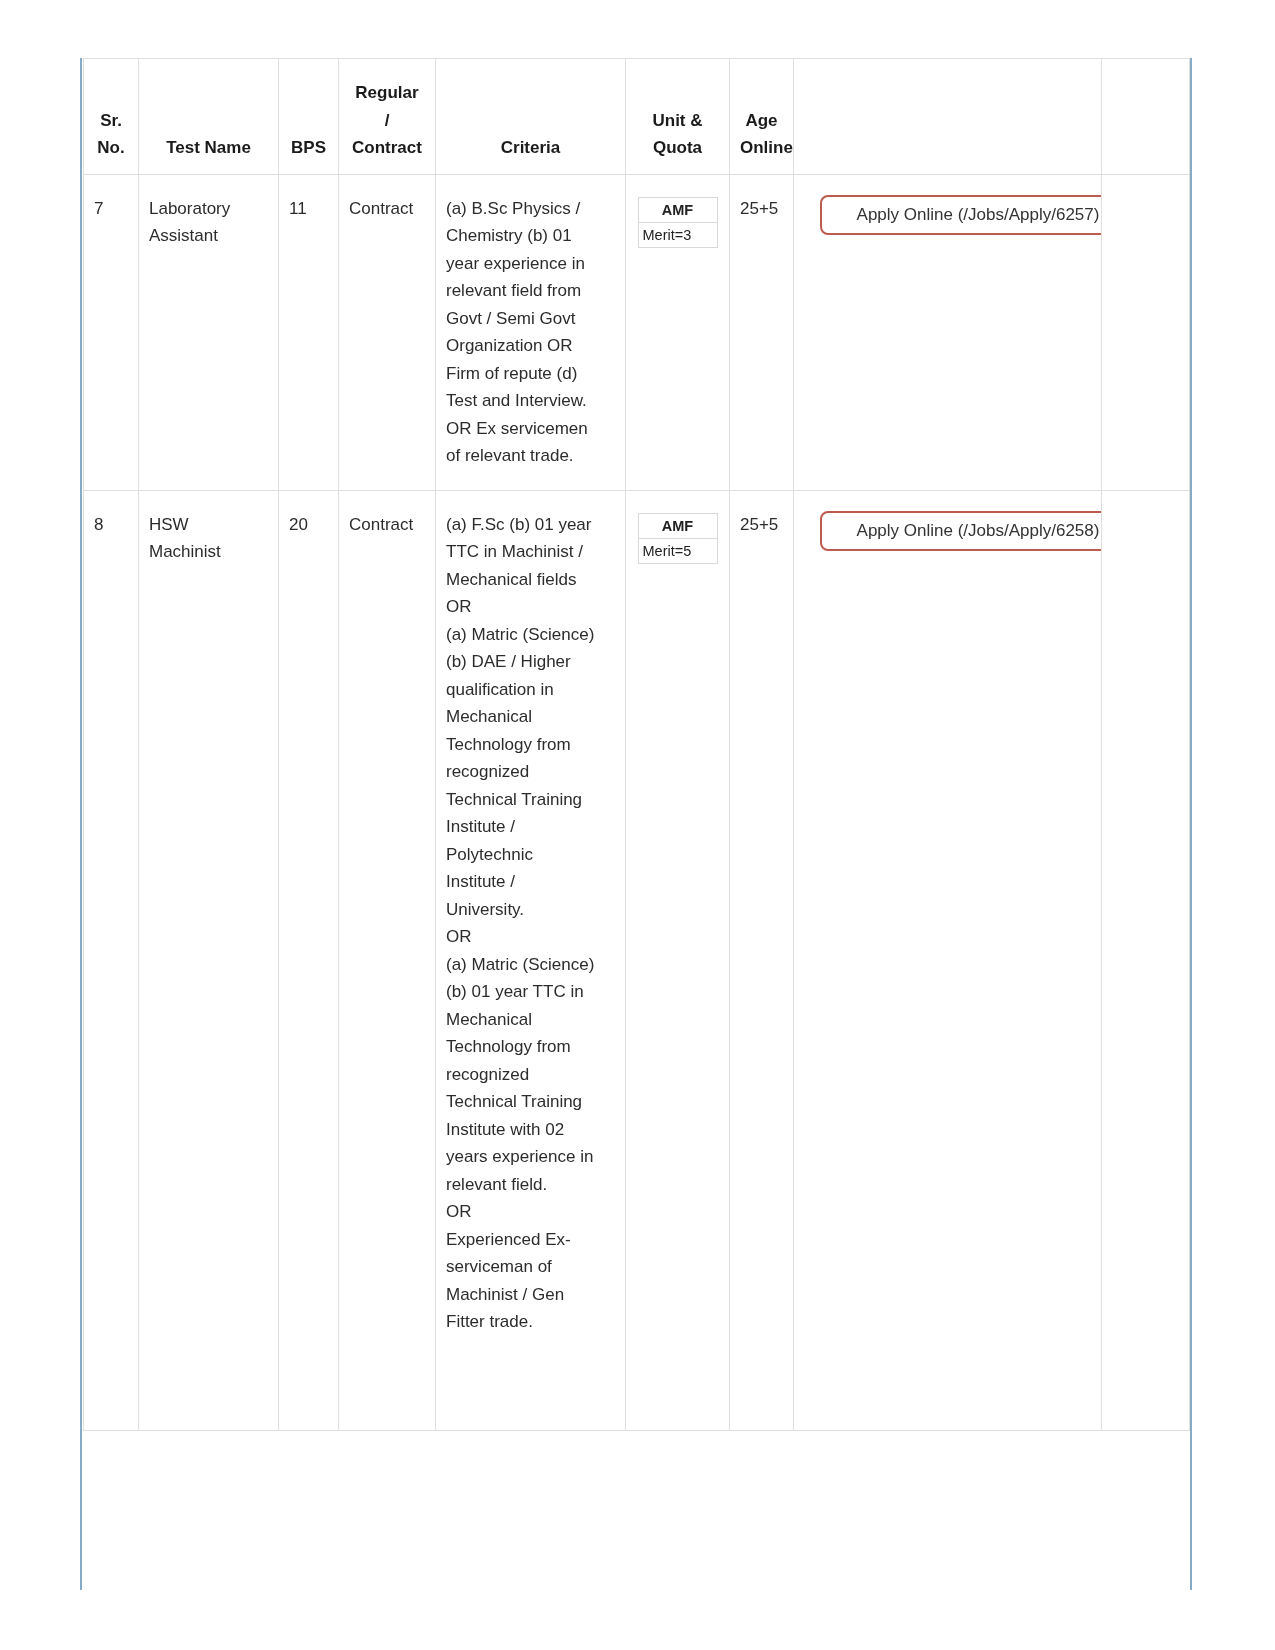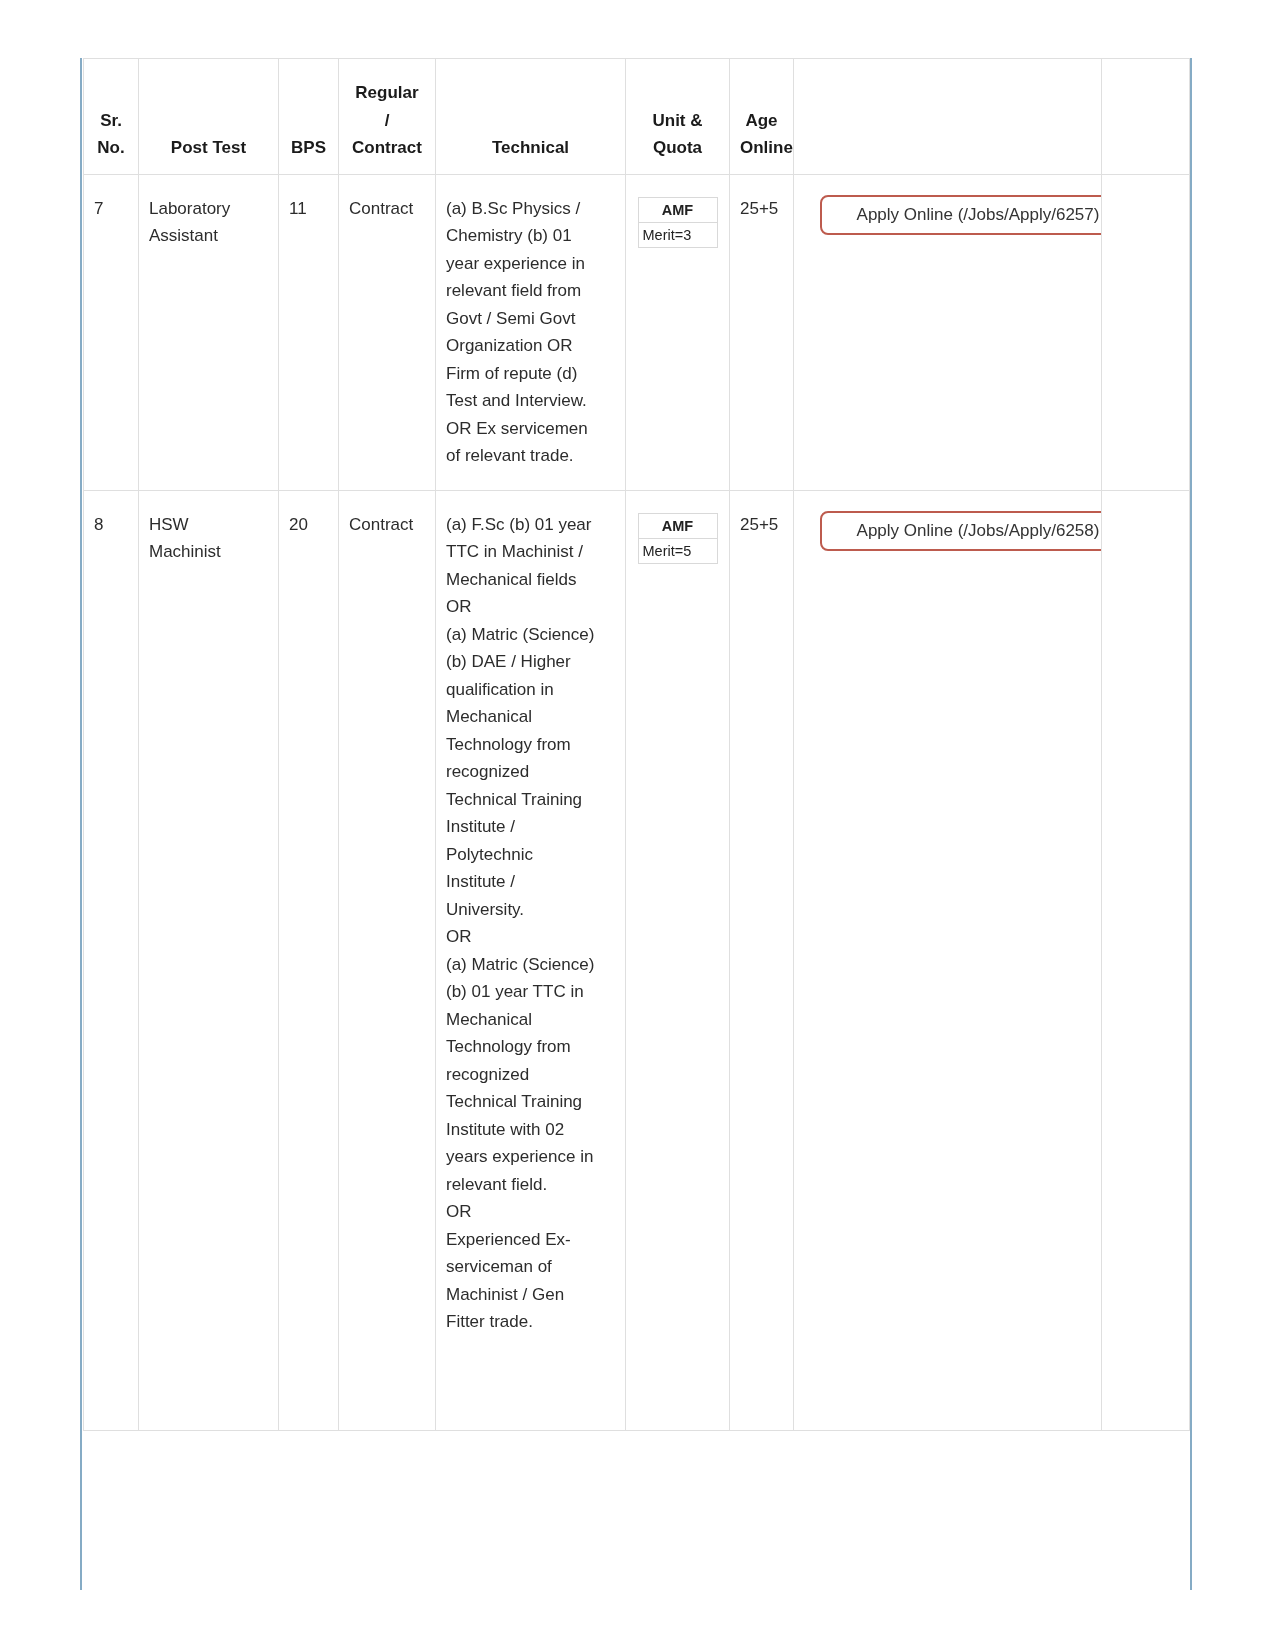--- a/index.html
+++ b/index.html
@@ -79,26 +79,26 @@
         <col style="width:190px">
         <col style="width:104px">
       <col style="width:64px">
         <col style="width:308px">
         <col style="width:88px">
     </colgroup>
     <thead>
       <tr>
         <th>Sr.
 No.</th>
-        <th>Post Test</th>
+        <th>Test Name</th>
         <th>BPS</th>
         <th>Regular
 /
 Contract</th>
-        <th>Technical</th>
+        <th>Criteria</th>
         <th>Unit &amp;
 Quota</th>
         <th>Age
 Online</th>
         <th></th>
         <th class="filler"></th>
       </tr>
     </thead>
     <tbody>
       <tr class="row-7">

